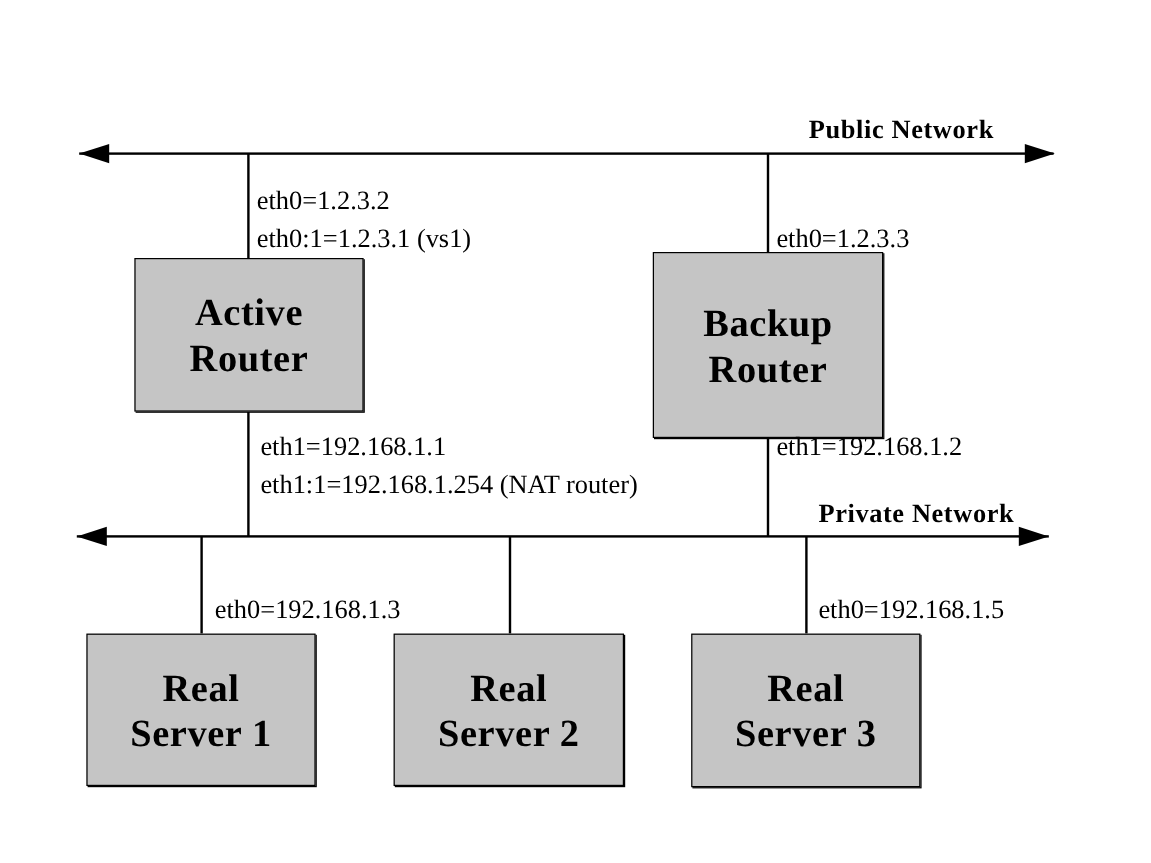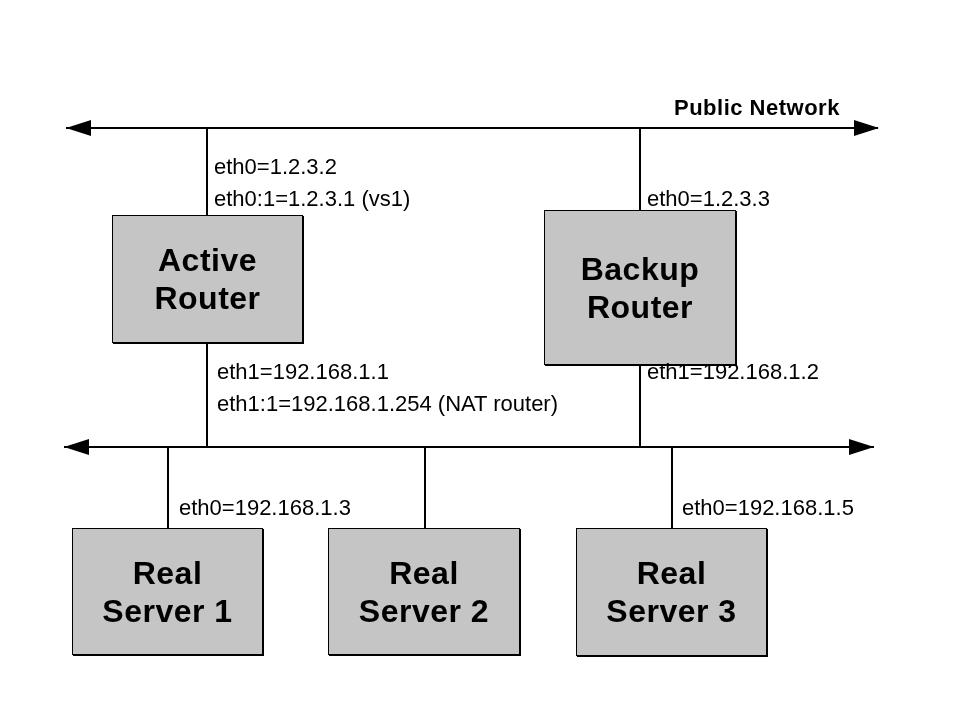--- a/index.html
+++ b/index.html
@@ -7,21 +7,21 @@
     --node_fill: #c5c5c5;
     --background: #ffffff;
   }
   * { margin: 0; padding: 0; box-sizing: border-box; }
   html, body { background: var(--background, #fff); }
   .canvas {
     position: relative;
     width: 959px;
     height: 719px;
     background: var(--background, #fff);
-    font-family: Liberation Sans, sans-serif;
+    font-family: Liberation Serif, serif;
     color: #000;
     overflow: hidden;
   }
   
   .hline {
     position: absolute;
     height: 2px;
     background: var(--line, #000);
   }
   .vline {
@@ -77,20 +77,21 @@
 <div class="canvas">
 
   <div class="hline" style="left:66px; top:127px; width:812px;"></div>
   <div class="arrow left" style="left:66px; top:120px;"></div>
   <div class="arrow right" style="left:854px; top:120px;"></div>
   <div class="netlabel" style="left:674px; top:96px;">Public Network</div>
 
   <div class="hline" style="left:64px; top:446px; width:810px;"></div>
   <div class="arrow left" style="left:64px; top:439px;"></div>
   <div class="arrow right" style="left:849px; top:439px;"></div>
+  <div class="netlabel" style="left:682px; top:416px;">Private Network</div>
 
   <div class="vline" style="left:206px; top:128px; height:87px;"></div>
   <div class="vline" style="left:206px; top:342px; height:105px;"></div>
   <div class="vline" style="left:639px; top:128px; height:87px;"></div>
   <div class="vline" style="left:639px; top:342px; height:105px;"></div>
   <div class="vline" style="left:167px; top:447px; height:81px;"></div>
   <div class="vline" style="left:424px; top:447px; height:81px;"></div>
   <div class="vline" style="left:671px; top:447px; height:81px;"></div>
 
   <div class="node" style="left:112px; top:215px; width:191px; height:128px;">

